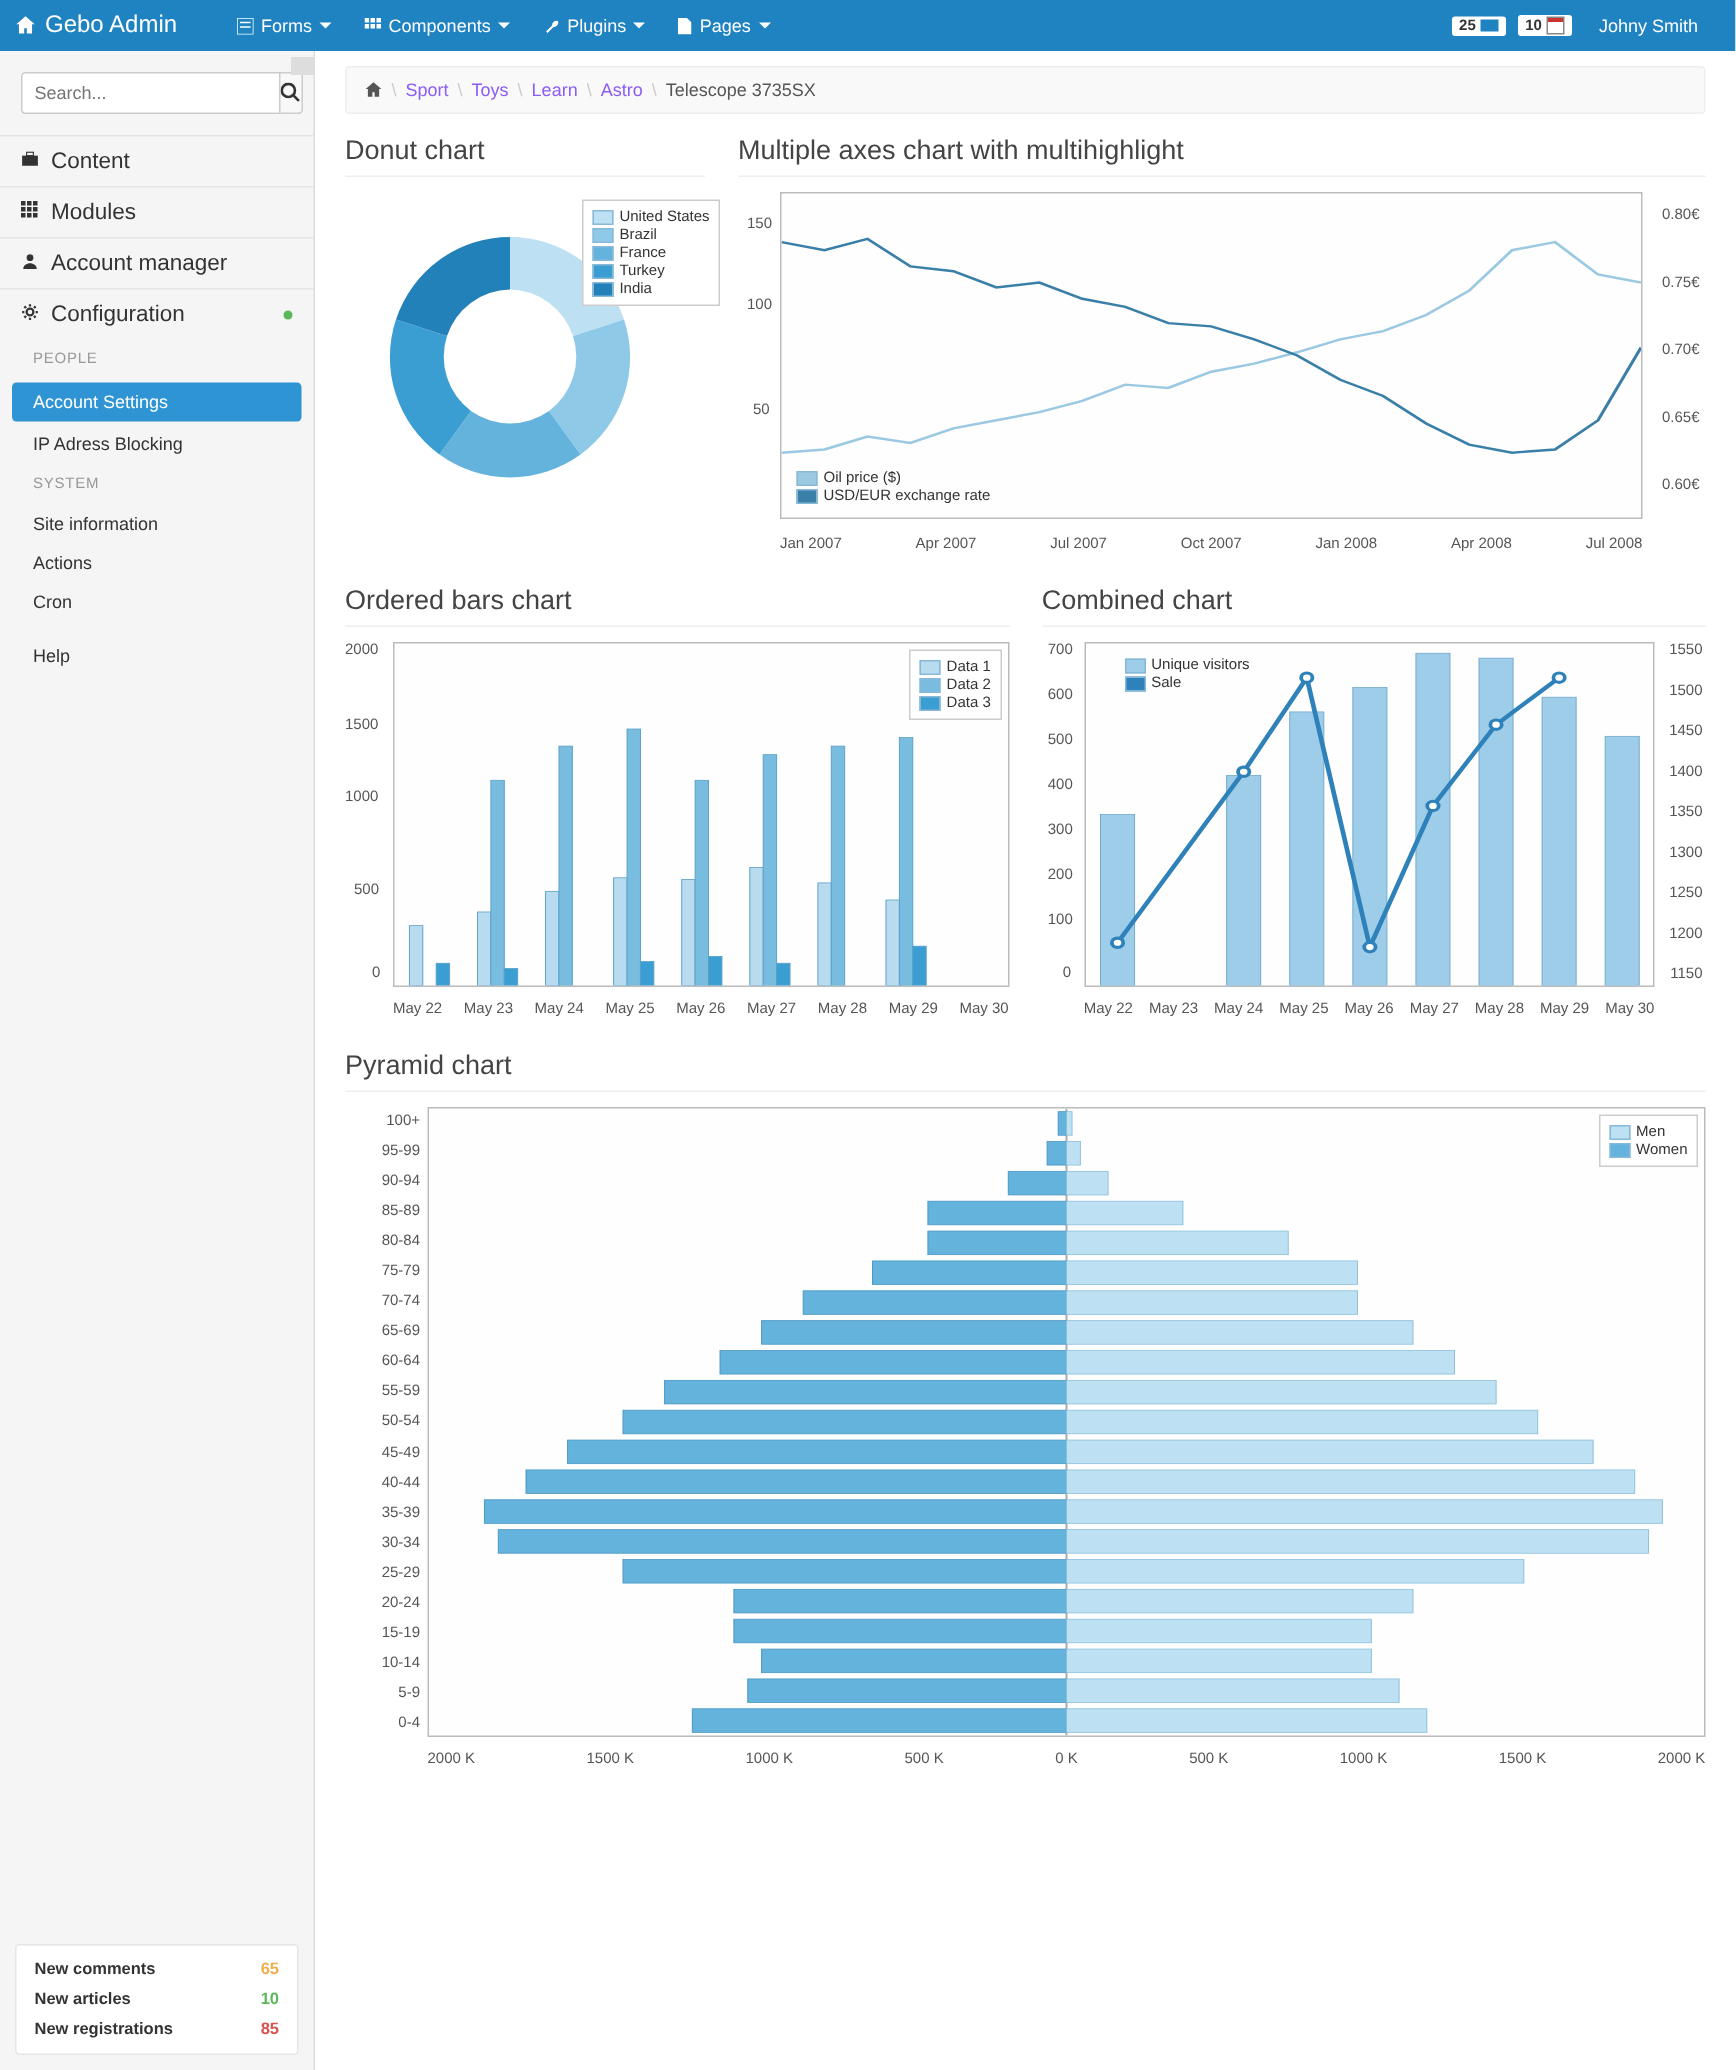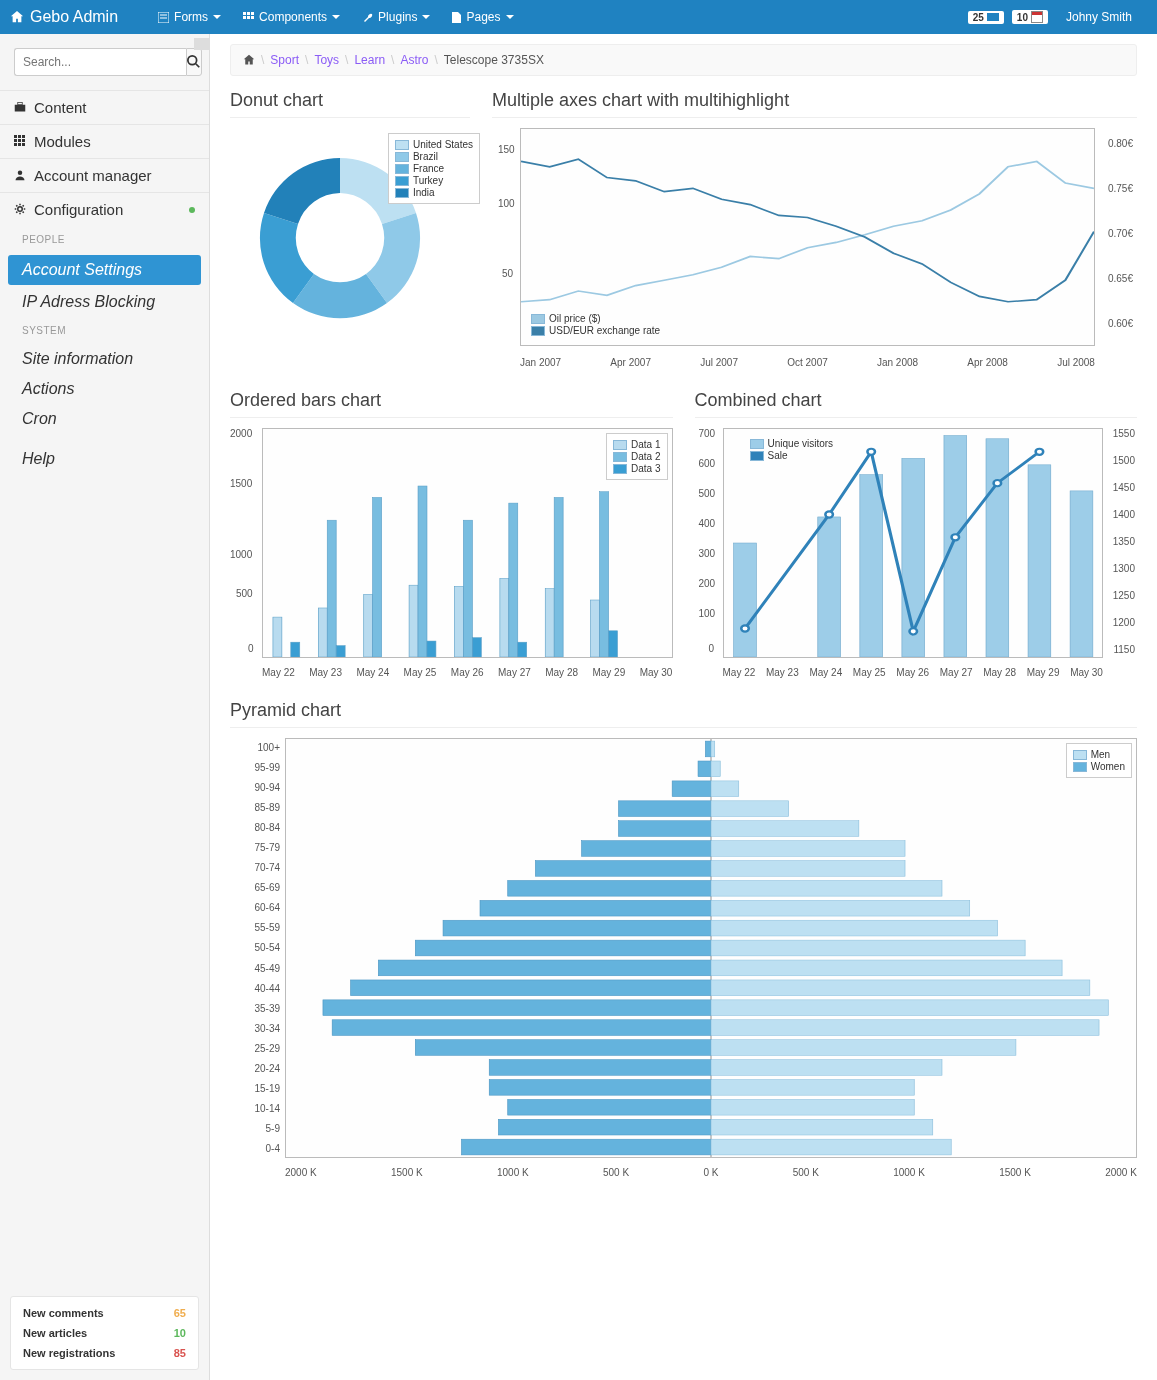--- a/index.html
+++ b/index.html
@@ -16,21 +16,21 @@
 .layout { display: flex; min-height: calc(100vh - 34px); }
 .sidebar { width: 210px; background: #f5f5f5; border-right: 1px solid #ddd; position: relative; padding-bottom: 120px; }
 .sidebar-toggle { position: absolute; top: 4px; right: -1px; width: 16px; height: 12px; background: #ddd; cursor: pointer; }
 .search-row { padding: 14px; display: flex; }
 .search-row input { flex: 1; border: 1px solid #ccc; border-right: none; padding: 6px 8px; font-size: 12px; border-radius: 3px 0 0 3px; }
 .search-row button { width: 30px; border: 1px solid #ccc; background: #f8f8f8; cursor: pointer; border-radius: 0 3px 3px 0; }
 .menu-list { list-style: none; }
 .menu-list > li { border-top: 1px solid #e5e5e5; }
 .menu-list > li > a { display: flex; align-items: center; gap: 8px; padding: 8px 14px; color: #333; text-decoration: none; font-size: 15px; }
 .menu-list .sub-header { padding: 8px 22px; color: #999; font-size: 10px; letter-spacing: 0.5px; }
-.menu-list .sub-item { padding: 6px 22px; color: #333; font-size: 16px; cursor: pointer; font-style: italic; }
+.menu-list .sub-item { padding: 6px 22px; color: #333; font-size: 12px; cursor: pointer; }
 .menu-list .sub-item.active { background: #2f94d3; color: #fff; border-radius: 3px; margin: 2px 8px; padding: 6px 14px; }
 .status-dot { width: 6px; height: 6px; background: #5cb85c; border-radius: 50%; margin-left: auto; }
 .bottom-stats { position: absolute; bottom: 10px; left: 10px; right: 10px; background: #fff; border: 1px solid #e5e5e5; border-radius: 3px; padding: 6px 12px; }
 .bottom-stats .row { display: flex; justify-content: space-between; padding: 4px 0; font-size: 11px; font-weight: bold; }
 .bottom-stats .orange { color: #f0ad4e; }
 .bottom-stats .green { color: #5cb85c; }
 .bottom-stats .red { color: #d9534f; }
 .content { flex: 1; padding: 10px 20px 30px 20px; background: #fff; }
 .breadcrumb { display: flex; align-items: center; background: #f9f9f9; border: 1px solid #eee; border-radius: 3px; padding: 8px 12px; margin-bottom: 14px; gap: 2px; font-size: 12px; }
 .breadcrumb a { color: #8b5cf6; text-decoration: none; }
@@ -342,21 +342,21 @@
                   <span>Data 2</span>
                 </div>
               <div class="legend-item">
                   <span class="legend-swatch" style="background:#3a9ed3"></span>
                   <span>Data 3</span>
                 </div>
             </div>
           </div>
           <span class="axis-label" style="left:0;top:0;">2000</span>
           <span class="axis-label" style="left:0;top:50px;">1500</span>
-          <span class="axis-label" style="left:0;top:121px;">1000</span>
+          <span class="axis-label" style="left:0;top:98px;">1000</span>
           <span class="axis-label" style="left:6px;top:160px;">500</span>
           <span class="axis-label" style="left:18px;top:215px;">0</span>
           <div style="position:absolute;bottom:0;left:32px;right:0;display:flex;justify-content:space-between;font-size:10px;color:#555;">
             <span>May 22</span>
               <span>May 23</span>
               <span>May 24</span>
               <span>May 25</span>
               <span>May 26</span>
               <span>May 27</span>
               <span>May 28</span>

